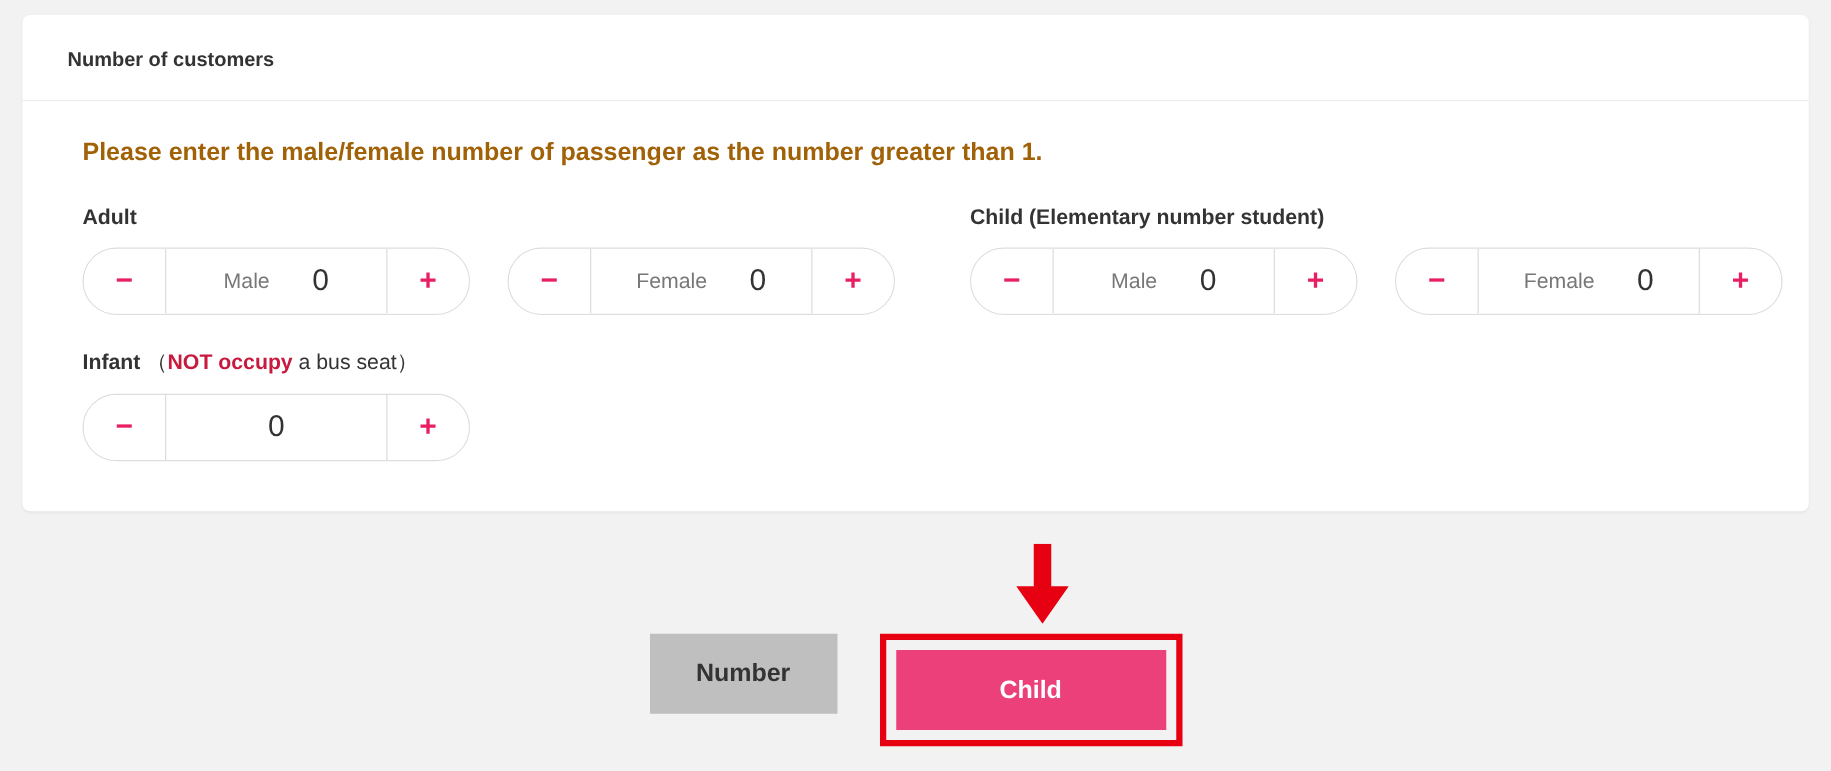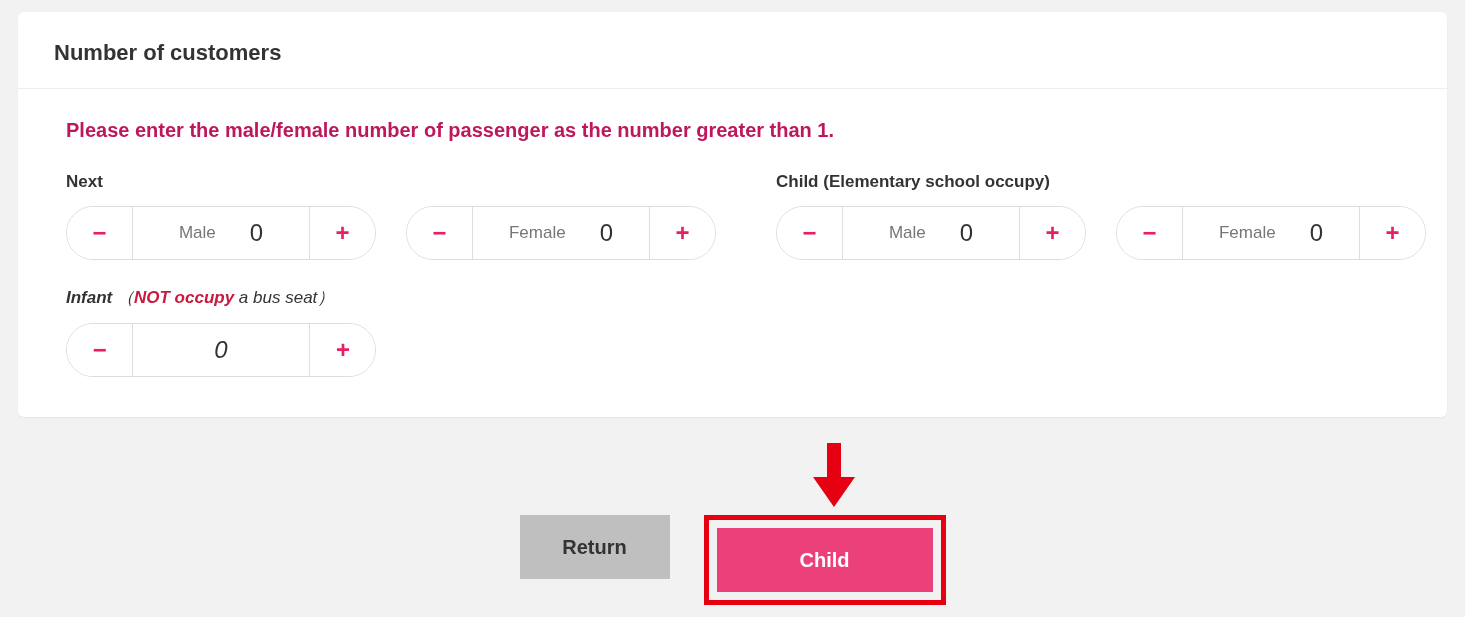--- a/index.html
+++ b/index.html
@@ -15,29 +15,29 @@
       background: #fff;
       margin: 12px 18px 0 18px;
       border-radius: 6px;
       box-shadow: 0 1px 2px rgba(0,0,0,0.05);
     }
     .panel-header {
       padding: 28px 36px 22px 36px;
       border-bottom: 1px solid #eee;
     }
     .panel-header h2 {
-      font-size: 22px;
+      font-size: 16px;
       font-weight: 700;
       color: #333;
     }
     .panel-body {
       padding: 30px 48px 40px 48px;
     }
     .error-msg {
-      color: #be185d;
+      color: #a16207;
       font-size: 20px;
       font-weight: 700;
       margin-bottom: 30px;
     }
     .row {
       display: flex;
       gap: 60px;
       margin-bottom: 26px;
     }
     .group {
@@ -151,21 +151,21 @@
     <h2>Number of customers</h2>
   </div>
 
   <div class="panel-body">
 
     <div class="error-msg">Please enter the male/female number of passenger as the number greater than 1.</div>
 
     <div class="row">
 
       <div class="group">
-        <div class="group-label">Next</div>
+        <div class="group-label">Adult</div>
         <div class="steppers">
 
           <div class="stepper">
             <div class="step-btn minus">
               <span>−</span>
             </div>
             <div class="step-center">
               <span>Male</span>
               <span class="value">0</span>
             </div>
@@ -184,21 +184,21 @@
             </div>
             <div class="step-btn plus">
               <span>+</span>
             </div>
           </div>
 
         </div>
       </div>
 
       <div class="group">
-        <div class="group-label">Child (Elementary school occupy)</div>
+        <div class="group-label">Child (Elementary number student)</div>
         <div class="steppers">
 
           <div class="stepper">
             <div class="step-btn minus">
               <span>−</span>
             </div>
             <div class="step-center">
               <span>Male</span>
               <span class="value">0</span>
             </div>
@@ -218,21 +218,21 @@
             <div class="step-btn plus">
               <span>+</span>
             </div>
           </div>
 
         </div>
       </div>
 
     </div>
 
-    <div class="group" style="width:640px;font-style:italic;">
+    <div class="group" style="width:640px;">
       <div class="group-label">
         <span>Infant</span>
         <span class="paren">（</span><span class="highlight">NOT occupy</span><span class="paren"> a bus seat）</span>
       </div>
       <div class="steppers">
         <div class="stepper">
           <div class="step-btn minus">
             <span>−</span>
           </div>
           <div class="step-center">
@@ -251,18 +251,18 @@
 
 <div class="actions-wrap">
 
   <div class="arrow-down">
     <svg width="42" height="64" viewBox="0 0 42 64">
       <path d="M14 0 H28 V34 H42 L21 64 L0 34 H14 Z" fill="#e60012"></path>
     </svg>
   </div>
 
   <div class="actions">
-    <button class="btn btn-return">Return</button>
+    <button class="btn btn-return">Number</button>
     <span class="next-frame">
       <button class="btn btn-next">Child</button>
     </span>
   </div>
 </div>
 
 </body></html>

